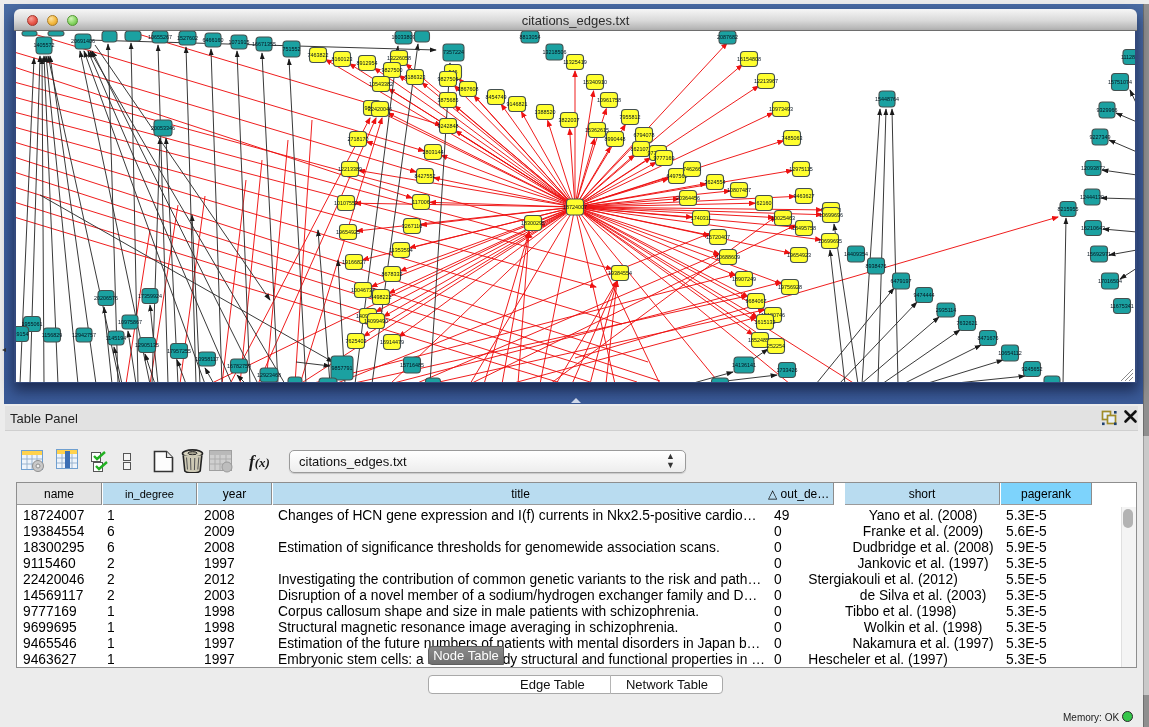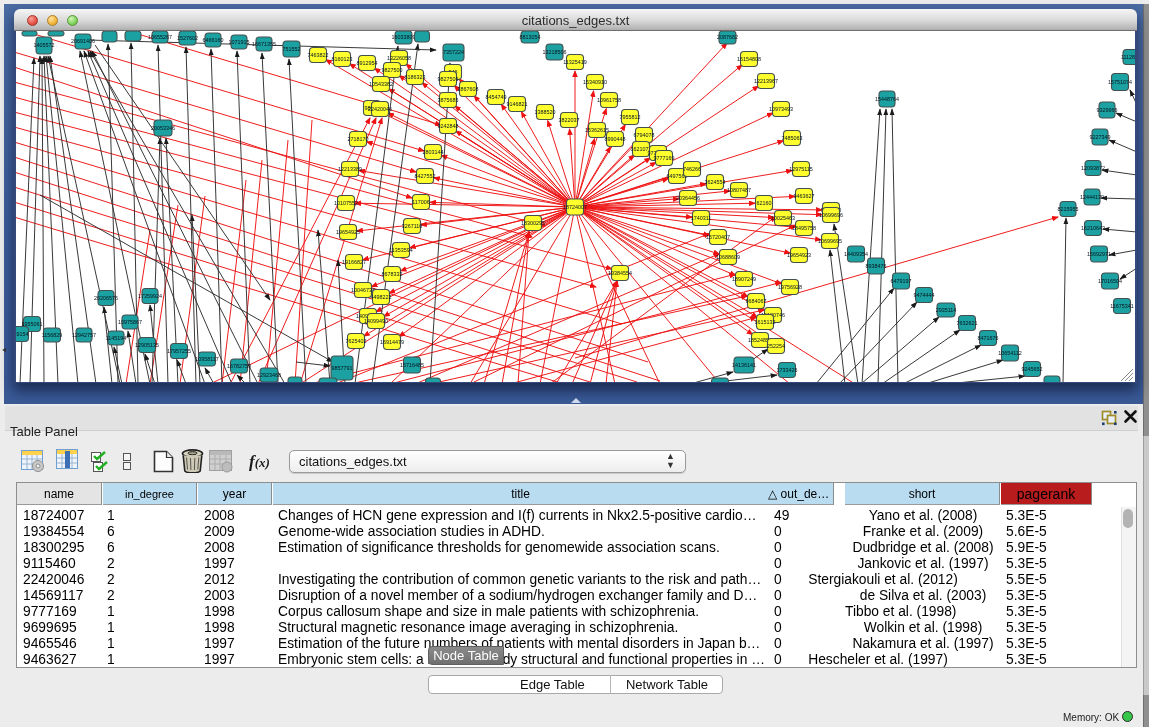--- a/index.html
+++ b/index.html
@@ -496,21 +496,21 @@
       <line x1="1121" y1="381" x2="1133" y2="369"></line>
       <line x1="1125" y1="381" x2="1133" y2="373"></line>
       <line x1="1129" y1="381" x2="1133" y2="377"></line>
     </g>
 </svg>
 
 <div style="position:absolute;left:571px;top:398px;width:0;height:0;border-left:5px solid transparent;border-right:5px solid transparent;border-bottom:5px solid #cfd8ea"></div>
 
 <div style="position:absolute;left:0;top:404px;width:1143px;height:323px;background:#ececec"></div>
 <div style="position:absolute;left:5px;top:406px;width:1133px;height:25px;background:#e2e2e2;border-bottom:1px solid #cfcfcf"></div>
-<div style="position:absolute;left:10px;top:424px;font-size:13px;color:#222">Table Panel</div>
+<div style="position:absolute;left:10px;top:411px;font-size:13px;color:#222">Table Panel</div>
 <svg style="position:absolute;left:1101px;top:410px" width="18" height="16" viewBox="0 0 18 16">
 <rect x="1.5" y="1.5" width="8" height="8" fill="#eaf1fa" stroke="#a08c28" stroke-width="1.7"></rect>
 <rect x="6.5" y="5.5" width="8" height="8" fill="#eaf1fa" stroke="#a08c28" stroke-width="1.7"></rect>
 <rect x="13" y="1" width="2.6" height="2.6" fill="#1c3f6e"></rect>
     <rect x="1" y="12.5" width="2.6" height="2.6" fill="#1c3f6e"></rect>
 <rect x="13" y="12.5" width="2.6" height="2.6" fill="#1c3f6e"></rect>
 </svg>
 <svg style="position:absolute;left:1123px;top:409px" width="15" height="15" viewBox="0 0 15 15">
 <path d="M2.5,2.5 L12.5,12.5 M12.5,2.5 L2.5,12.5" stroke="#111" stroke-width="2.6" stroke-linecap="round"></path>
 </svg>
@@ -560,35 +560,34 @@
 <div style="position:absolute;left:299px;top:454px;font-size:13px;color:#111">citations_edges.txt</div>
 <div style="position:absolute;left:666px;top:452px;font-size:9px;color:#333;line-height:9px">▲<br>▼</div>
 
 <div style="position:absolute;left:16px;top:482px;width:1121px;height:186px;background:#fff;border:1px solid #8e8e8e"></div>
 <div style="position:absolute;left:17px;top:483px;width:85px;height:22px;background:#e4e4e4;border-right:1px solid #8c8c8c;border-bottom:1px solid #9a9a9a;color:#000;font-size:12px;line-height:23px;text-align:center;overflow:hidden">name</div>
 <div style="position:absolute;left:103px;top:483px;width:94px;height:22px;background:#b9dcf0;border-right:1px solid #8c8c8c;border-bottom:1px solid #9a9a9a;color:#000;font-size:11px;line-height:23px;text-align:center;overflow:hidden">in_degree</div>
 <div style="position:absolute;left:198px;top:483px;width:74px;height:22px;background:#b9dcf0;border-right:1px solid #8c8c8c;border-bottom:1px solid #9a9a9a;color:#000;font-size:12px;line-height:23px;text-align:center;overflow:hidden">year</div>
 <div style="position:absolute;left:273px;top:483px;width:496px;height:22px;background:#b9dcf0;border-right:1px solid #8c8c8c;border-bottom:1px solid #9a9a9a;color:#000;font-size:12px;line-height:23px;text-align:center;overflow:hidden">title</div>
 <div style="position:absolute;left:760px;top:483px;width:74px;height:22px;background:#b9dcf0;border-right:1px solid #8c8c8c;border-bottom:1px solid #9a9a9a;color:#000;font-size:12px;line-height:23px;text-align:left;padding-left:8px;overflow:hidden">△ out_de…</div>
 <div style="position:absolute;left:845px;top:483px;width:155px;height:22px;background:#b9dcf0;border-right:1px solid #8c8c8c;border-bottom:1px solid #9a9a9a;color:#000;font-size:12px;line-height:23px;text-align:center;overflow:hidden">short</div>
-<div style="position:absolute;left:1001px;top:483px;width:91px;height:22px;background:#b91c1c;border-right:1px solid #8c8c8c;border-bottom:1px solid #9a9a9a;color:#000;font-size:14px;line-height:23px;text-align:center;overflow:hidden">pagerank</div>
+<div style="position:absolute;left:1001px;top:483px;width:91px;height:22px;background:#7dd3fc;border-right:1px solid #8c8c8c;border-bottom:1px solid #9a9a9a;color:#000;font-size:12px;line-height:23px;text-align:center;overflow:hidden">pagerank</div>
 <div style="position:absolute;left:0;top:508px;width:1137px;height:16px;font-size:13.8px;line-height:16px;white-space:nowrap">
     <span style="position:absolute;left:23px">18724007</span>
     <span style="position:absolute;left:107px">1</span>
     <span style="position:absolute;left:204px">2008</span>
     <span style="position:absolute;left:278px;width:489px;overflow:hidden;text-overflow:ellipsis">Changes of HCN gene expression and I(f) currents in Nkx2.5-positive cardiomyoc…</span>
     <span style="position:absolute;left:774px">49</span>
     <span style="position:absolute;left:845px;width:156px;text-align:center">Yano et al. (2008)</span>
     <span style="position:absolute;left:1006px">5.3E-5</span>
   </div>
 <div style="position:absolute;left:0;top:524px;width:1137px;height:16px;font-size:13.8px;line-height:16px;white-space:nowrap">
     <span style="position:absolute;left:23px">19384554</span>
     <span style="position:absolute;left:107px">6</span>
     <span style="position:absolute;left:204px">2009</span>
-    <span style="position:absolute;left:278px;width:489px;overflow:hidden;text-overflow:ellipsis">Genome-wide association studies in ADHD.</span>
     <span style="position:absolute;left:774px">0</span>
     <span style="position:absolute;left:845px;width:156px;text-align:center">Franke et al. (2009)</span>
     <span style="position:absolute;left:1006px">5.6E-5</span>
   </div>
 <div style="position:absolute;left:0;top:540px;width:1137px;height:16px;font-size:13.8px;line-height:16px;white-space:nowrap">
     <span style="position:absolute;left:23px">18300295</span>
     <span style="position:absolute;left:107px">6</span>
     <span style="position:absolute;left:204px">2008</span>
     <span style="position:absolute;left:278px;width:489px;overflow:hidden;text-overflow:ellipsis">Estimation of significance thresholds for genomewide association scans.</span>
     <span style="position:absolute;left:774px">0</span>

